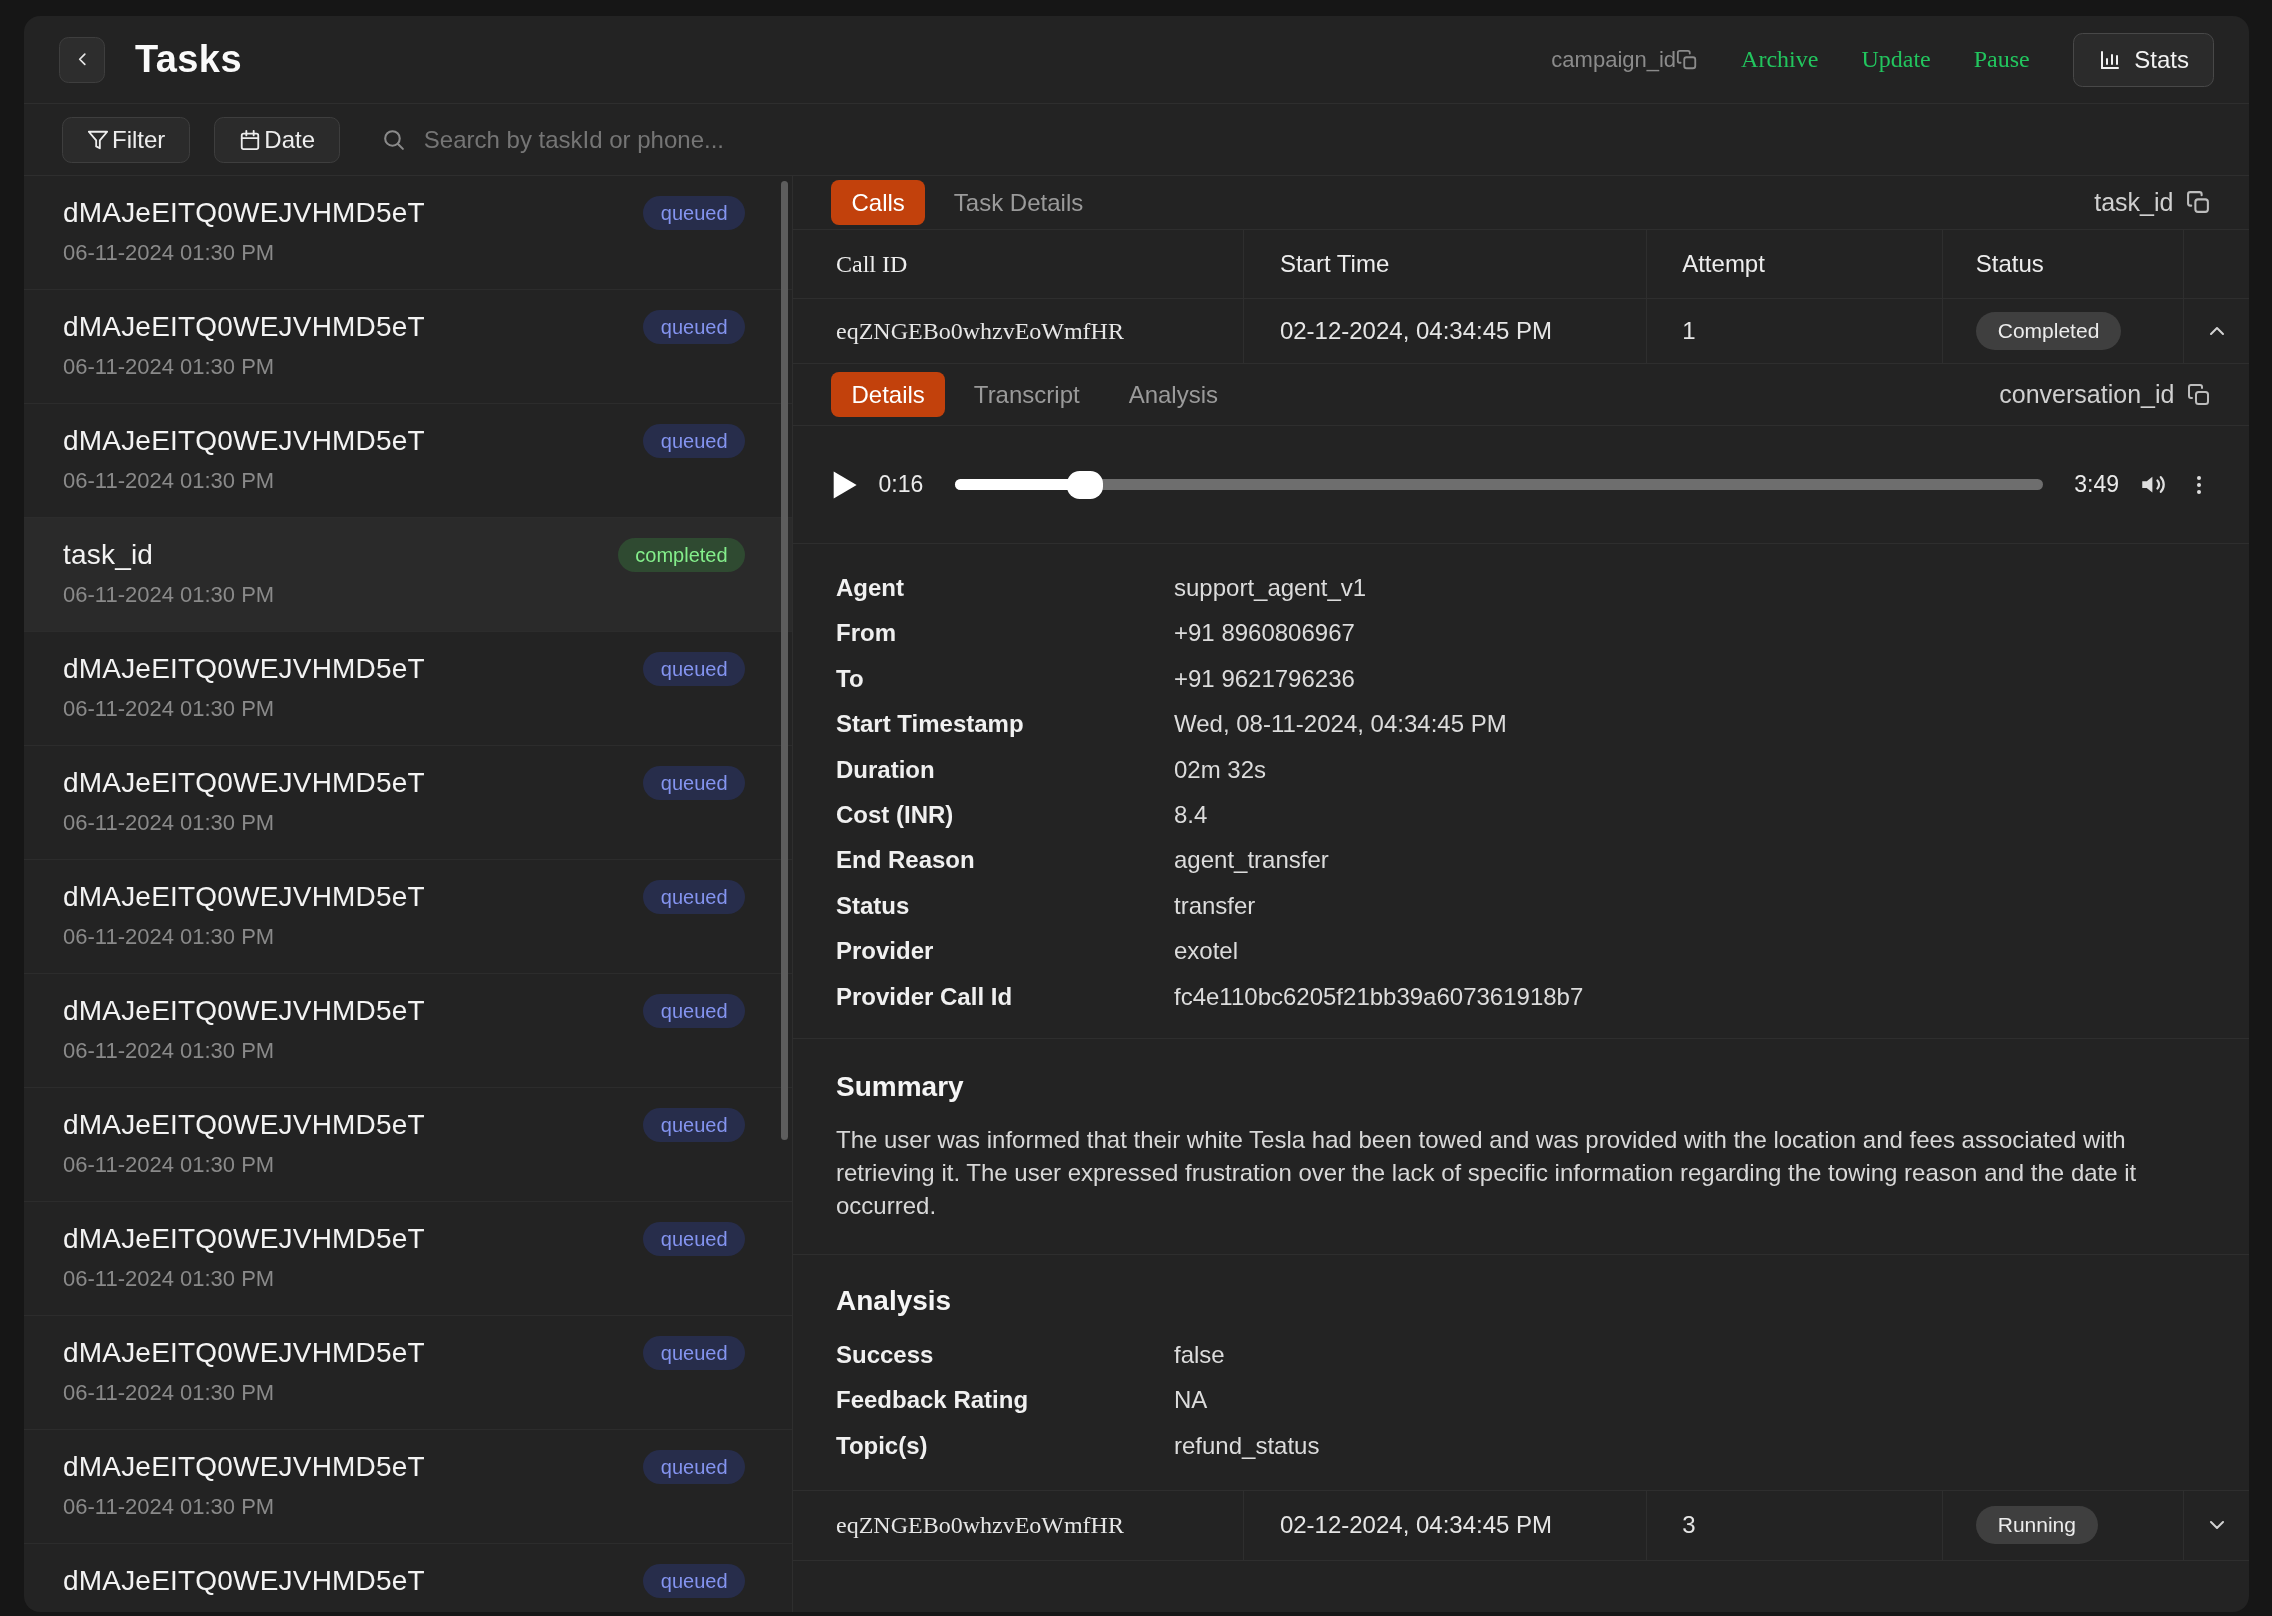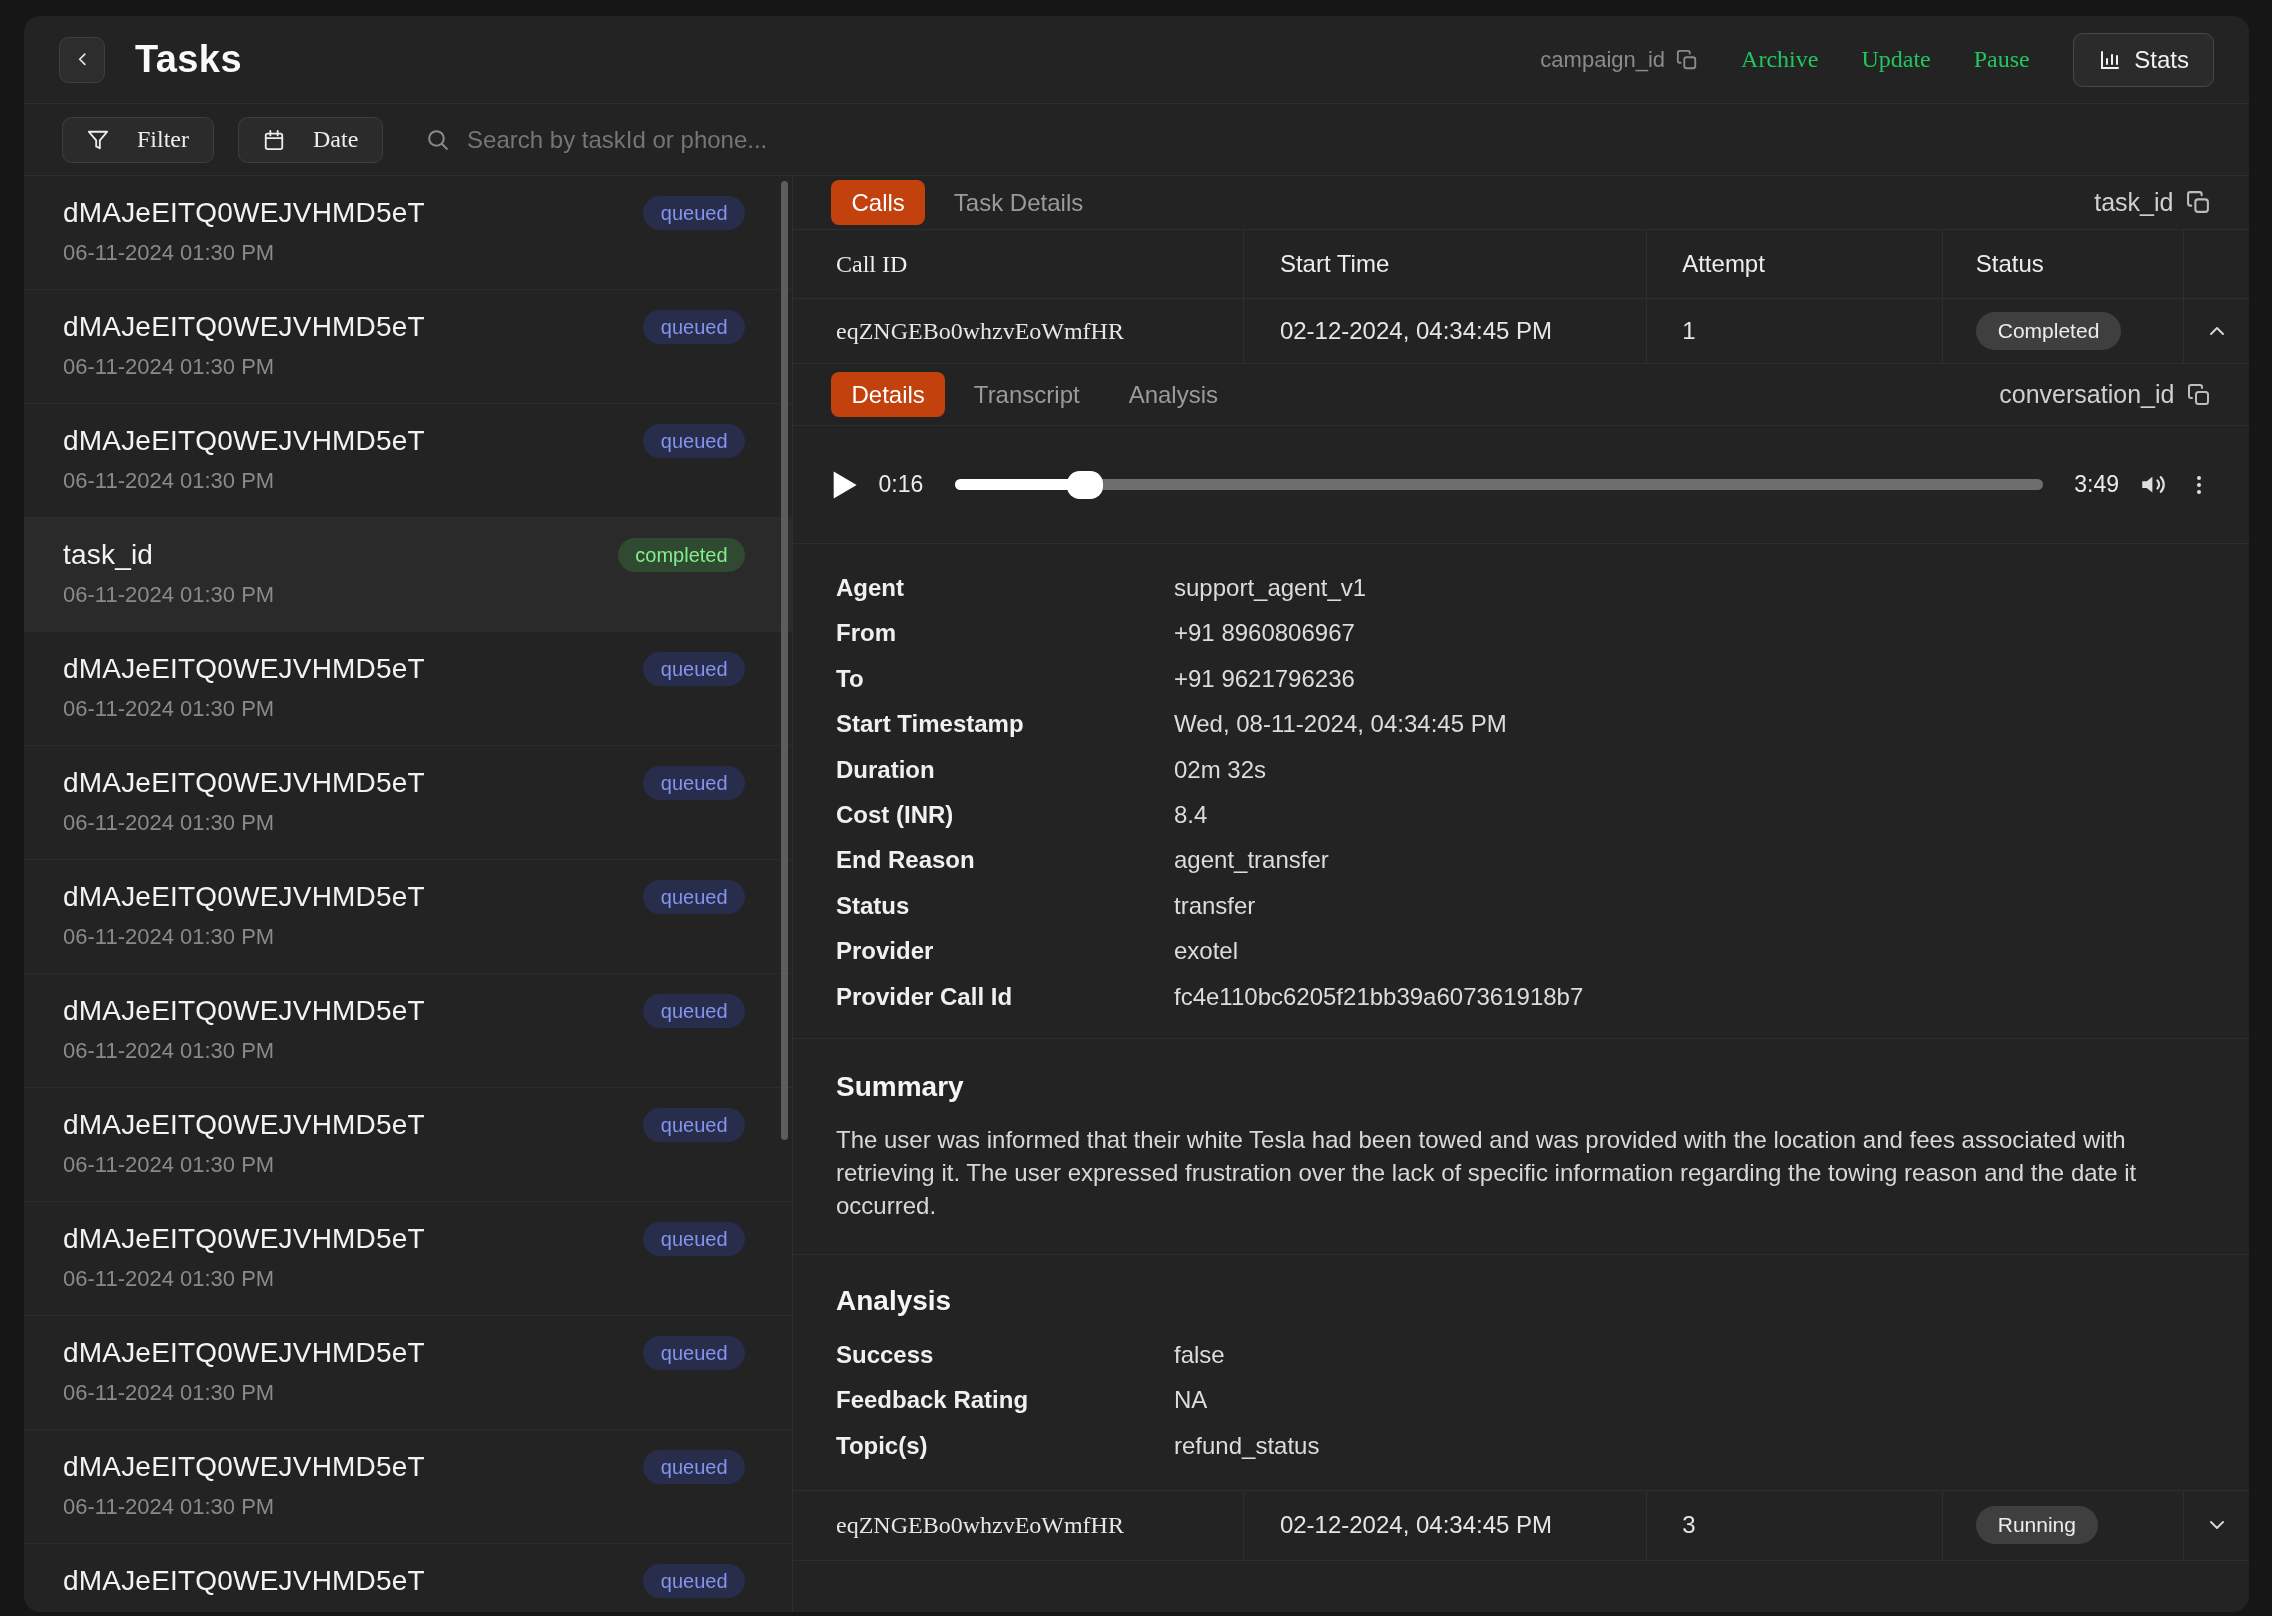--- a/index.html
+++ b/index.html
@@ -15,30 +15,30 @@
     width: 2225px; height: 1596px;
     background: #232323; border-radius: 16px;
     overflow: hidden; display: flex; flex-direction: column;
   }
   
   .header { flex: 0 0 88px; display: flex; align-items: center; padding: 0 35px; border-bottom: 0.8px solid #2e2e2e; }
   .back-btn { width: 46px; height: 46px; border-radius: 9.5px; background: #2d2d2d; border: 0.8px solid #3e3e3e;
     display: flex; align-items: center; justify-content: center; margin-right: 30px; cursor: pointer; color: #e6e6e6; }
   .header-title { font-size: 38px; font-weight: 600; color: #fafafa; letter-spacing: 0.4px; }
   .header-right { margin-left: auto; display: flex; align-items: center; gap: 43px; }
-  .campaign { display: flex; align-items: center; gap: 11px; color: #8b8b8b; font-size: 22px; }
+  .campaign { display: flex; align-items: center; color: #8b8b8b; font-size: 22px; }
   .campaign .copy-ic { color: #8b8b8b; }
   .header-action { font-size: 24px; color: #22c55e; cursor: pointer; background: none; border: none; font-family: Liberation Serif, serif; }
   .stats-btn { display: flex; align-items: center; gap: 12.6px; font-size: 24px; color: #f2f2f2;
     background: #2b2b2b; border: 0.8px solid #484848; border-radius: 9.5px; padding: 12px 24px; cursor: pointer; font-family: inherit; }
   
   .toolbar { flex: 0 0 72px; display: flex; align-items: center; padding: 0 38px; border-bottom: 0.8px solid #2e2e2e; }
-  .tool-btn { display: flex; align-items: center; gap: 28px; height: 46px; padding: 0 24px;
+  .tool-btn { display: flex; align-items: center; gap: 3px; height: 46px; padding: 0 24px;
     background: #2b2b2b; border: 0.8px solid #3e3e3e; border-radius: 9.5px; font-size: 24px; color: #ededed;
-    cursor: pointer; font-family: Liberation Serif, serif; margin-right: 24px; }
+    cursor: pointer; font-family: Liberation Sans, sans-serif; margin-right: 24px; }
   .search { display: flex; align-items: center; gap: 17.4px; flex: 1; margin-left: 17.4px; color: #8a8a8a; }
   .search input { background: transparent; border: none; outline: none; font-size: 24px; color: #e0e0e0; width: 100%; font-family: inherit; }
   .search input::placeholder { color: #757575; }
   
   .content { flex: 1; display: flex; min-height: 0; }
   .task-list { flex: 0 0 769px; width: 769px; border-right: 0.8px solid #2e2e2e; overflow: hidden; position: relative; }
   .task-item { height: 114px; padding: 20px 47px 0 39px; border-bottom: 0.8px solid #2c2c2c; cursor: pointer; }
   .task-item.selected { background: #2a2a2a; }
   .task-row1 { display: flex; align-items: center; justify-content: space-between; }
   .task-id { font-size: 28px; font-weight: 500; color: #f3f3f3; letter-spacing: 0.2px; }

